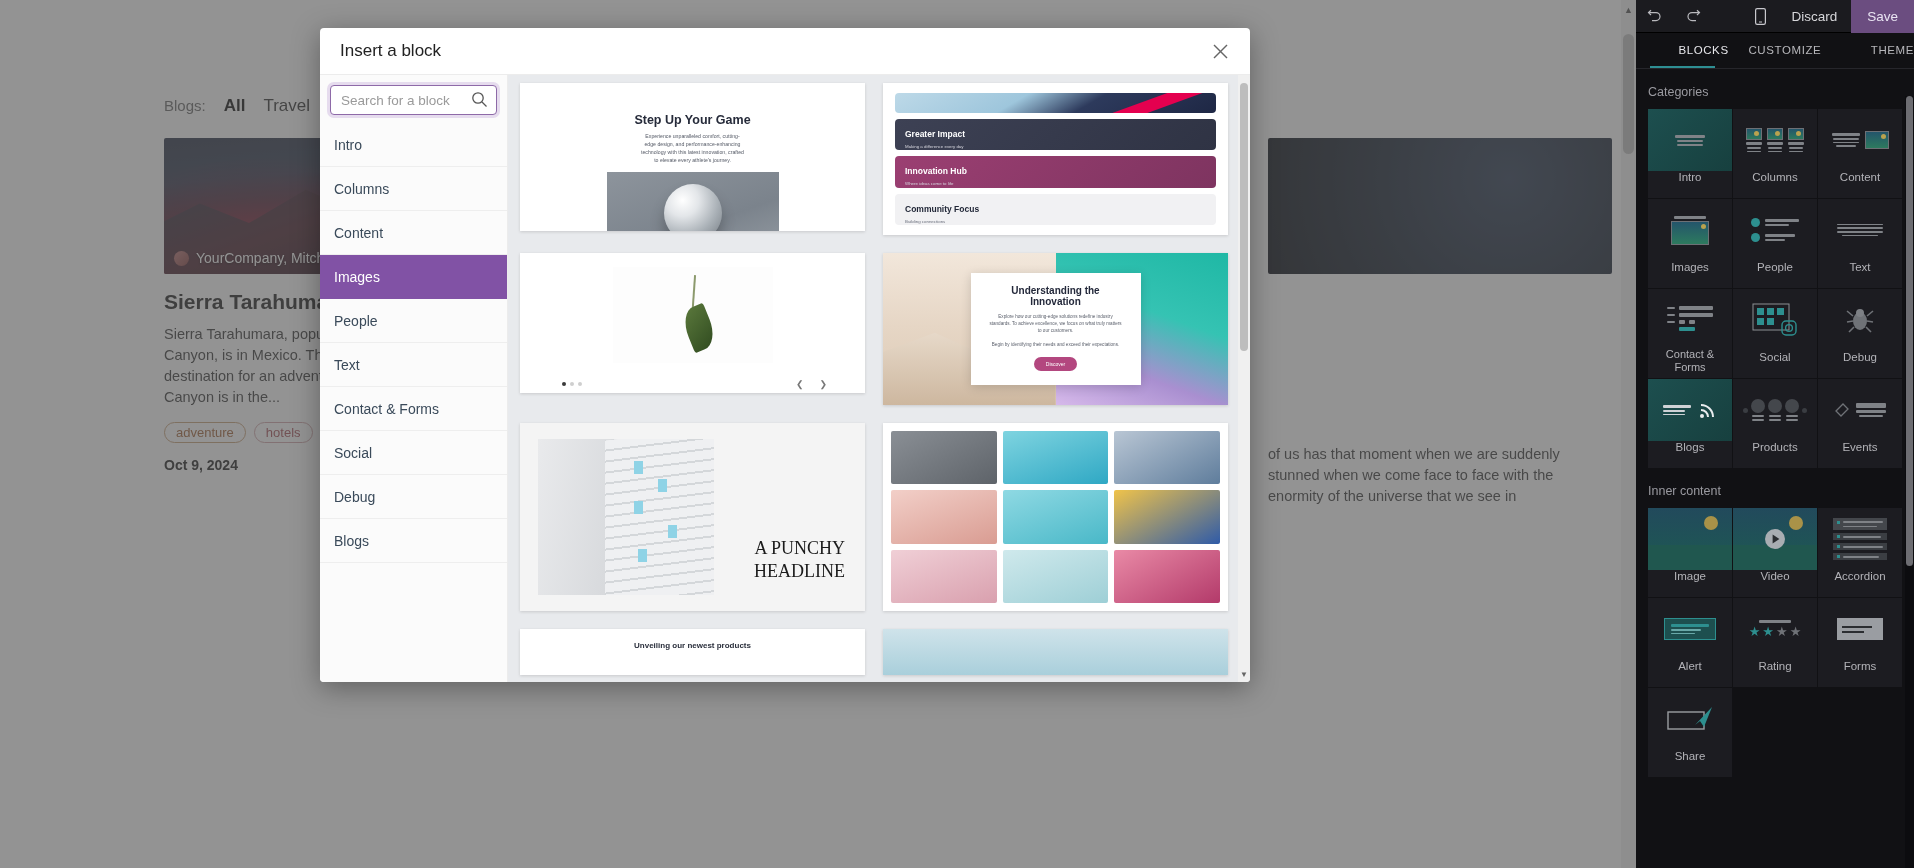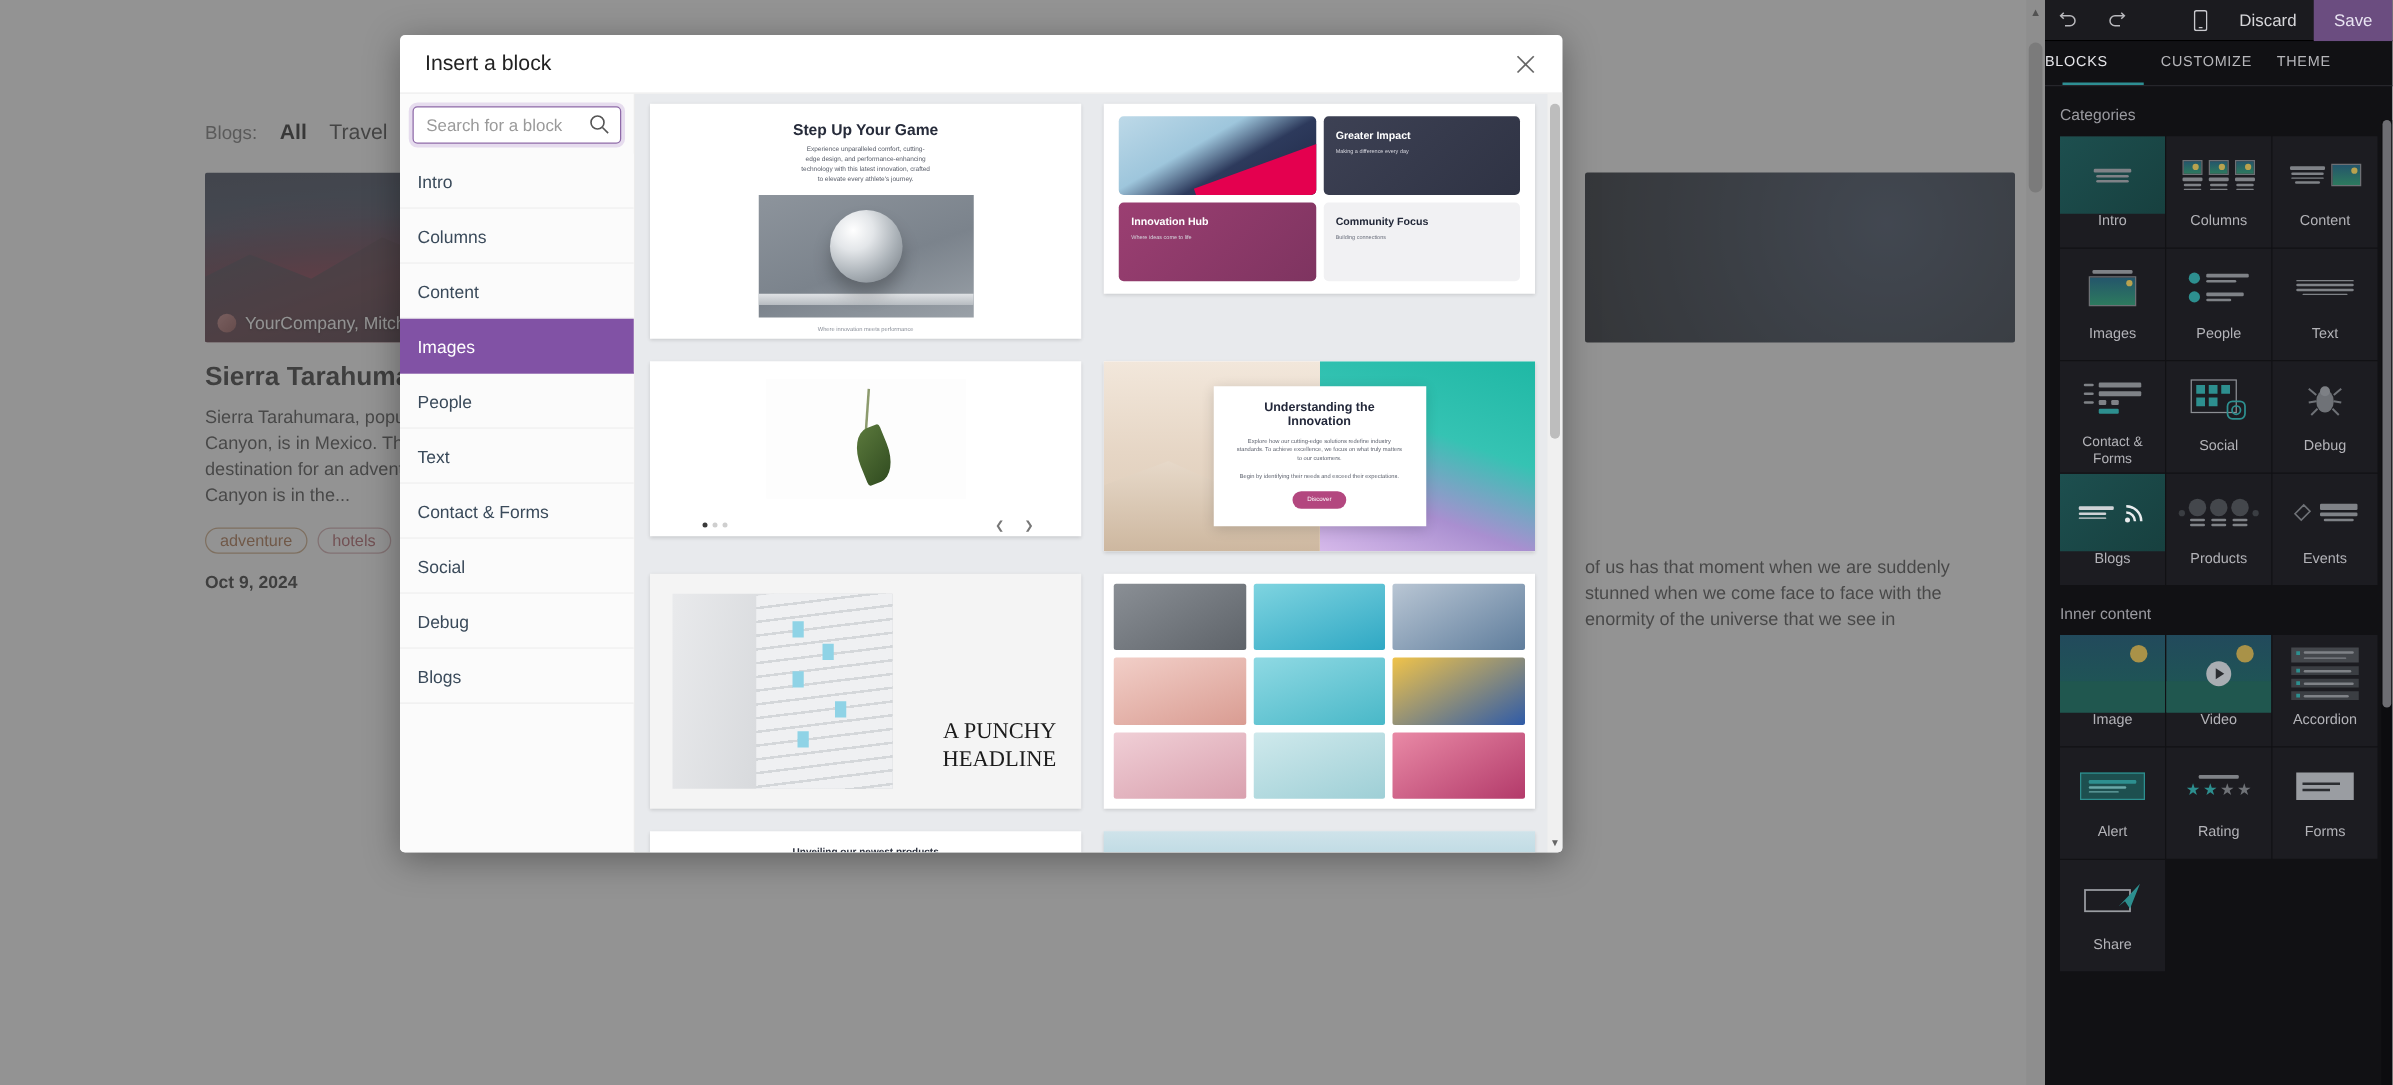--- a/index.html
+++ b/index.html
@@ -75,21 +75,21 @@
     background: #111114; color: #cfcfd2; display: flex; flex-direction: column;
   }
   .editor-top { height: 33px; display: flex; align-items: center; background: #1b1b1f; border-bottom: 1px solid #000; }
   .et-btn { width: 38px; height: 33px; display: flex; align-items: center; justify-content: center; color: #b9b9bd; font-size: 17px; }
   .et-spacer { flex: 1; }
   .et-mobile { width: 34px; height: 33px; display: flex; align-items: center; justify-content: center; }
   .et-discard { padding: 0 14px; font-size: 13.5px; color: #d7d7da; height: 33px; line-height: 33px; }
   .et-save { padding: 0 16px; font-size: 13.5px; color: #e9e4f2; background: #6b4d80; height: 33px; line-height: 33px; }
 
   .editor-tabs { display: flex; height: 36px; background: #111114; border-bottom: 1px solid #26262b; }
-  .etab { flex: 1; text-align: left; line-height: 35px; font-size: 11.5px; letter-spacing: .6px; color: #b7b7bb; position: relative; }
+  .etab { flex: 1; text-align: right; line-height: 35px; font-size: 11.5px; letter-spacing: .6px; color: #b7b7bb; position: relative; }
   .etab.active { color: #e6e6ea; }
   .etab.active:after { content:""; position:absolute; left: 14px; right: 14px; bottom: 0; height: 2px; background: #2e8f93; }
 
   .editor-scroll { flex: 1; overflow: hidden; position: relative; padding: 0 0 0 0; }
   .section-label { font-size: 12.5px; color: #9a9aa0; padding: 16px 0 10px 12px; }
   .tile-grid { display: grid; grid-template-columns: repeat(3, 1fr); gap: 1px; padding: 0 12px; background: transparent; }
   .tile {
     background: #1c1c21; height: 89px; display: flex; flex-direction: column;
     align-items: center; justify-content: flex-start; position: relative; overflow: hidden;
   }
@@ -144,21 +144,21 @@
   .preview-scroll { position: absolute; inset: 0 12px 0 0; padding: 8px 10px 0 12px; }
   .preview-grid { display: grid; grid-template-columns: 1fr 1fr; gap: 18px; }
   .pv-card { background: #fff; box-shadow: 0 1px 3px rgba(0,0,0,.14); position: relative; overflow: hidden; }
 
   .pv-scrollbar { position: absolute; right: 0; top: 0; width: 12px; height: 100%; background: #f0f0f0; }
   .pv-scrollbar .thumb { position: absolute; top: 8px; left: 2px; width: 8px; height: 268px; background: #bdbdbd; border-radius: 5px; }
   .pv-scrollbar .arrow { position:absolute; left: 0; width: 12px; height: 12px; display:flex; align-items:center; justify-content:center; font-size: 8px; color:#666; }
   .pv-scrollbar .arrow.down { bottom: 2px; }
 
   
-  .p1 { height: 188px; padding: 14px 0 10px; }
+  .p1 { height: 148px; padding: 30px 0 10px; }
   .p1 h4 { text-align: center; font-size: 12.5px; color: #262b3a; font-weight: bold; }
   .p1 p.sub { text-align: center; font-size: 5.2px; color: #555a66; line-height: 8px; margin-top: 5px; padding: 0 120px; }
   .p1 .hero {
     width: 172px; height: 98px; margin: 8px auto 0;
     background: linear-gradient(160deg,#8d949c 0%, #7b838c 55%, #9aa1a8 100%);
     position: relative; overflow: hidden;
   }
   .p1 .hero .sphere {
     position: absolute; left: 50%; top: 42%; transform: translate(-50%,-50%);
     width: 58px; height: 58px; border-radius: 50%;
@@ -196,21 +196,21 @@
     border-radius: 60% 8% 60% 8%;
     transform: rotate(-22deg);
   }
   .p3 .dots { position: absolute; left: 42px; bottom: 7px; display: flex; gap: 4px; align-items: center; }
   .p3 .dots i { width: 4px; height: 4px; border-radius: 50%; background: #cfcfcf; display:block; }
   .p3 .dots i.on { background: #3a3a3a; }
   .p3 .navs { position: absolute; right: 38px; bottom: 4px; display: flex; gap: 16px; color: #777; font-size: 9px; }
 
   
   .p4 { height: 152px; background: #fff; }
-  .p4 .grid { display: grid; grid-template-columns: 1fr 1fr; gap: 6px; padding: 10px 12px; height: 100%; }
+  .p4 .grid { display: grid; grid-template-columns: 1fr; gap: 6px; padding: 10px 12px; height: 100%; }
   .p4 .cell { border-radius: 4px; position: relative; overflow: hidden; padding: 10px 10px; }
   .p4 .cell.photo { background: linear-gradient(150deg,#bdd9e8 0%, #9ec6dc 38%, #2d3a5c 60%, #1e2744 100%); }
   .p4 .cell.photo:after { content:""; position: absolute; right: -10%; bottom: -18%; width: 70%; height: 58%; background: #e4004f; transform: rotate(-20deg); }
   .p4 .cell.dark { background: linear-gradient(135deg,#3d4154 0%, #2f3344 100%); }
   .p4 .cell.plum { background: linear-gradient(135deg,#9b3f72 0%, #7e3460 100%); }
   .p4 .cell.light { background: #f1f1f3; }
   .p4 h6 { font-size: 8.5px; font-weight: bold; line-height: 11px; }
   .p4 .sub { font-size: 4.4px; margin-top: 4px; line-height: 6px; }
   .p4 .cell.dark h6, .p4 .cell.plum h6 { color: #fff; }
   .p4 .cell.dark .sub, .p4 .cell.plum .sub { color: #d6d6de; }

